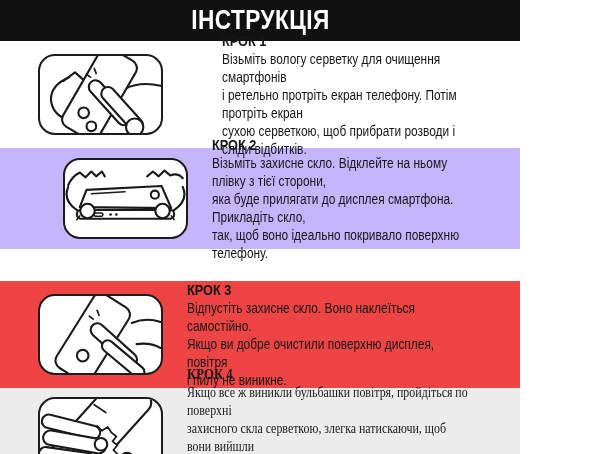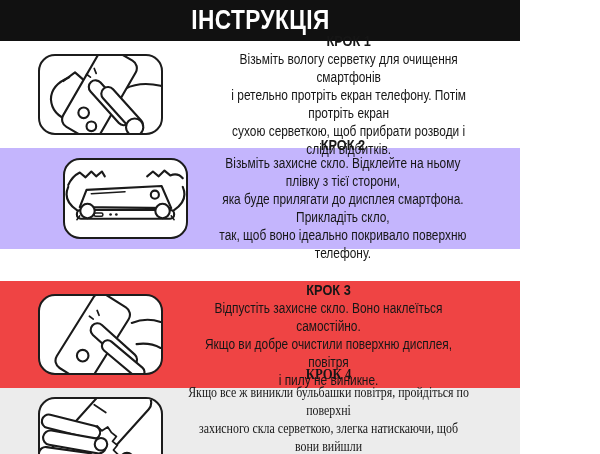--- a/index.html
+++ b/index.html
@@ -1,18 +1,18 @@
 <!DOCTYPE html>
 <html><head>
 <meta charset="utf-8">
 <style>
   * { margin: 0; padding: 0; box-sizing: border-box; }
   html, body { width: 600px; height: 454px; overflow: hidden; background: #fff; }
   body { font-family: "Liberation Sans", sans-serif; }
-  .page { width: 520px; height: 454px; overflow: hidden; position: relative; text-align: center; }
+  .page { width: 520px; height: 454px; overflow: hidden; position: relative; }
 
   .header {
     height: 41px; background: #111111;
     display: flex; align-items: center; justify-content: center;
   }
   .title {
     color: #ffffff; font-size: 27px; font-weight: bold; white-space: nowrap;
     letter-spacing: 0.5px; transform: scaleX(0.84); transform-origin: center;
   }
 

